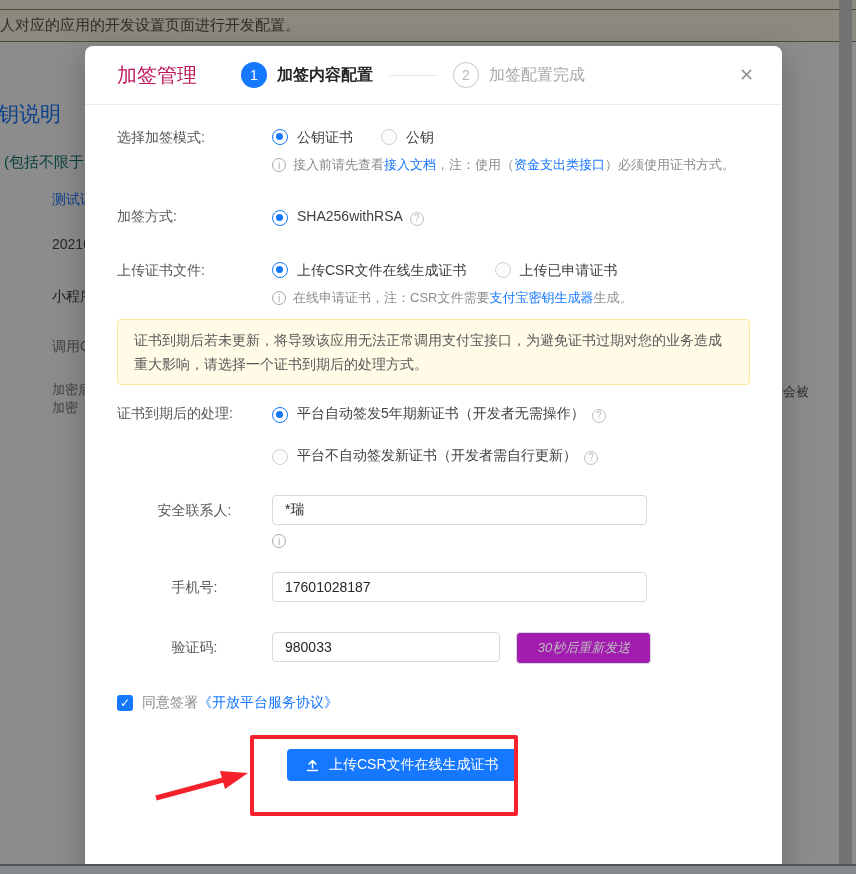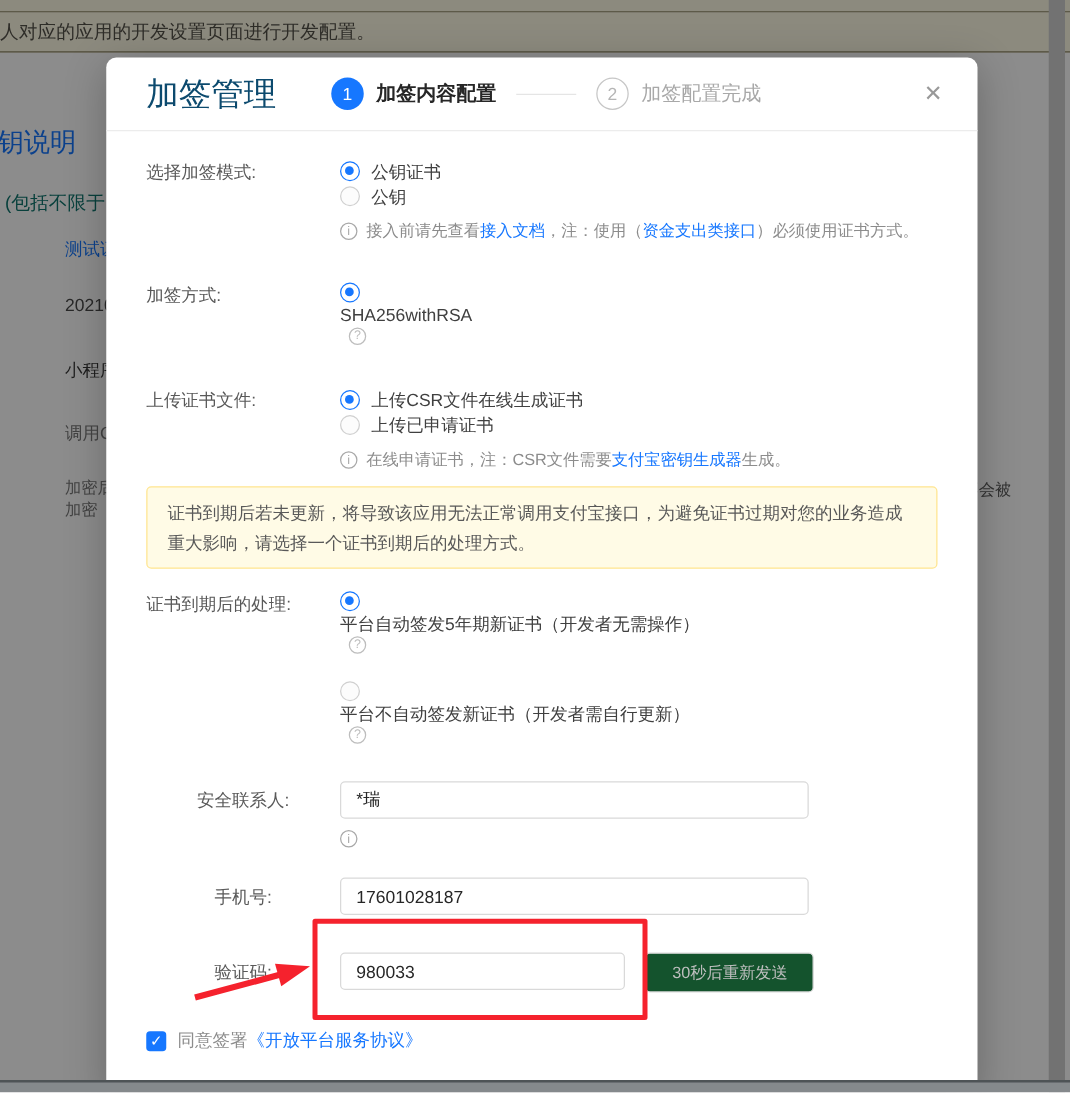--- a/index.html
+++ b/index.html
@@ -22,37 +22,37 @@
   .bd-item5{left:52px;top:399px;font-size:13px;color:#7a7a7a;}
   .bd-right{left:770px;top:383px;font-size:13px;color:#5a5a5a;}
   .bd-scrollbar{position:absolute;right:4px;top:0;bottom:0;width:13px;background:#cfcfcf;}
   .overlay{position:absolute;inset:0;background:rgba(0,0,0,0.45);z-index:1;}
 
   
   .dialog{position:absolute;left:85px;top:46px;width:697px;height:828px;background:#fff;
     border-radius:8px 8px 0 0;box-shadow:0 8px 32px rgba(0,0,0,.25);z-index:2;}
   .dlg-header{height:58px;display:flex;align-items:center;padding:0 28px 0 32px;
     border-bottom:1px solid #ececec;}
-  .dlg-title{font-size:26px;color:#0c4a6e;font-weight:500;}
+  .dlg-title{font-size:20px;color:#be185d;font-weight:500;}
   .steps{display:flex;align-items:center;margin-left:44px;}
   .step-circle{width:26px;height:26px;border-radius:50%;display:flex;align-items:center;
     justify-content:center;font-size:14px;box-sizing:border-box;flex:none;}
   .step-circle.active{background:#1677ff;color:#fff;}
   .step-circle.inactive{border:1px solid #c6c6c6;color:#b5b5b5;background:#fff;}
   .step-label{margin-left:10px;font-size:16px;}
   .step-label.active{color:#262626;font-weight:700;}
   .step-label.inactive{color:#a8a8a8;text-align:right;}
   .step-line{width:48px;height:1px;background:#e5e5e5;margin:0 16px;}
   .dlg-close{margin-left:auto;font-size:18px;color:#999;cursor:pointer;line-height:1;}
 
   .dlg-body{padding:22px 32px 0 32px;}
   .row{display:flex;align-items:flex-start;}
   .row-label{width:155px;flex:none;font-size:14px;color:#595959;line-height:20px;}
   .ctrl{flex:1;min-width:0;}
-  .radio-line{display:flex;align-items:flex-start;line-height:20px;flex-direction:column;}
+  .radio-line{display:flex;align-items:flex-end;line-height:20px;}
   .radio{width:16px;height:16px;border-radius:50%;flex:none;position:relative;
     box-sizing:border-box;margin-right:9px;cursor:pointer;}
   .radio.on{border:1.5px solid #1677ff;background:#fff;}
   .radio.on::after{content:"";position:absolute;left:3px;top:3px;width:7px;height:7px;
     border-radius:50%;background:#1677ff;}
   .radio.off{border:1px solid #d0d0d0;background:#fcfcfc;}
   .radio-text{font-size:14px;color:#404040;}
   .radio-gap{margin-right:28px;display:flex;align-items:center;}
   .hint{margin-top:9px;font-size:13px;color:#8c8c8c;display:flex;align-items:center;}
   .i-icon{width:14px;height:14px;border:1px solid #a8a8a8;border-radius:50%;font-size:10px;
@@ -61,21 +61,21 @@
     line-height:12px;text-align:center;color:#bdbdbd;display:inline-block;margin-left:7px;
     box-sizing:border-box;flex:none;cursor:pointer;}
   .link{color:#1677ff;cursor:pointer;text-decoration:none;}
   .warn-box{background:#fffbe6;border:1px solid #ffe58f;border-radius:4px;
     padding:8px 16px;font-size:14px;line-height:24px;color:#595959;margin-top:12px;}
   .text-input{width:375px;height:30px;border:1px solid #d9d9d9;border-radius:4px;
     padding:0 12px;font-size:14px;color:#262626;box-sizing:border-box;outline:none;background:#fff;}
   .row-input .row-label{line-height:30px;text-align:center;}
   .code-input{width:228px;}
   .resend-btn{width:135px;height:32px;margin-left:12px;border:1px solid #d9d9d9;
-    border-radius:4px;background:#14532d;color:#bfbfbf;font-size:13px;vertical-align:top;}
+    border-radius:4px;background:#a21caf;color:#bfbfbf;font-size:13px;vertical-align:top;font-style:italic;}
   .agree-line{display:flex;align-items:center;font-size:14px;color:#8c8c8c;}
   .checkbox{width:16px;height:16px;background:#1677ff;border-radius:3px;color:#fff;
     font-size:12px;line-height:16px;text-align:center;flex:none;margin-right:9px;cursor:pointer;}
   .submit-row{margin-left:170px;padding-top:23px;}
   .submit-btn{display:inline-flex;align-items:center;gap:9px;height:32px;padding:0 18px;
     background:#1677ff;color:#fff;border:none;border-radius:4px;font-size:14px;cursor:pointer;}
 
   
   .mb-r1{margin-bottom:32px;}  .mb-r2{margin-bottom:34px;}  .mb-r3{margin-bottom:4px;}
   .mb-warn{margin-bottom:18px;} .mb-exp{margin-bottom:30px;} .mb-ct{margin-bottom:24px;}

